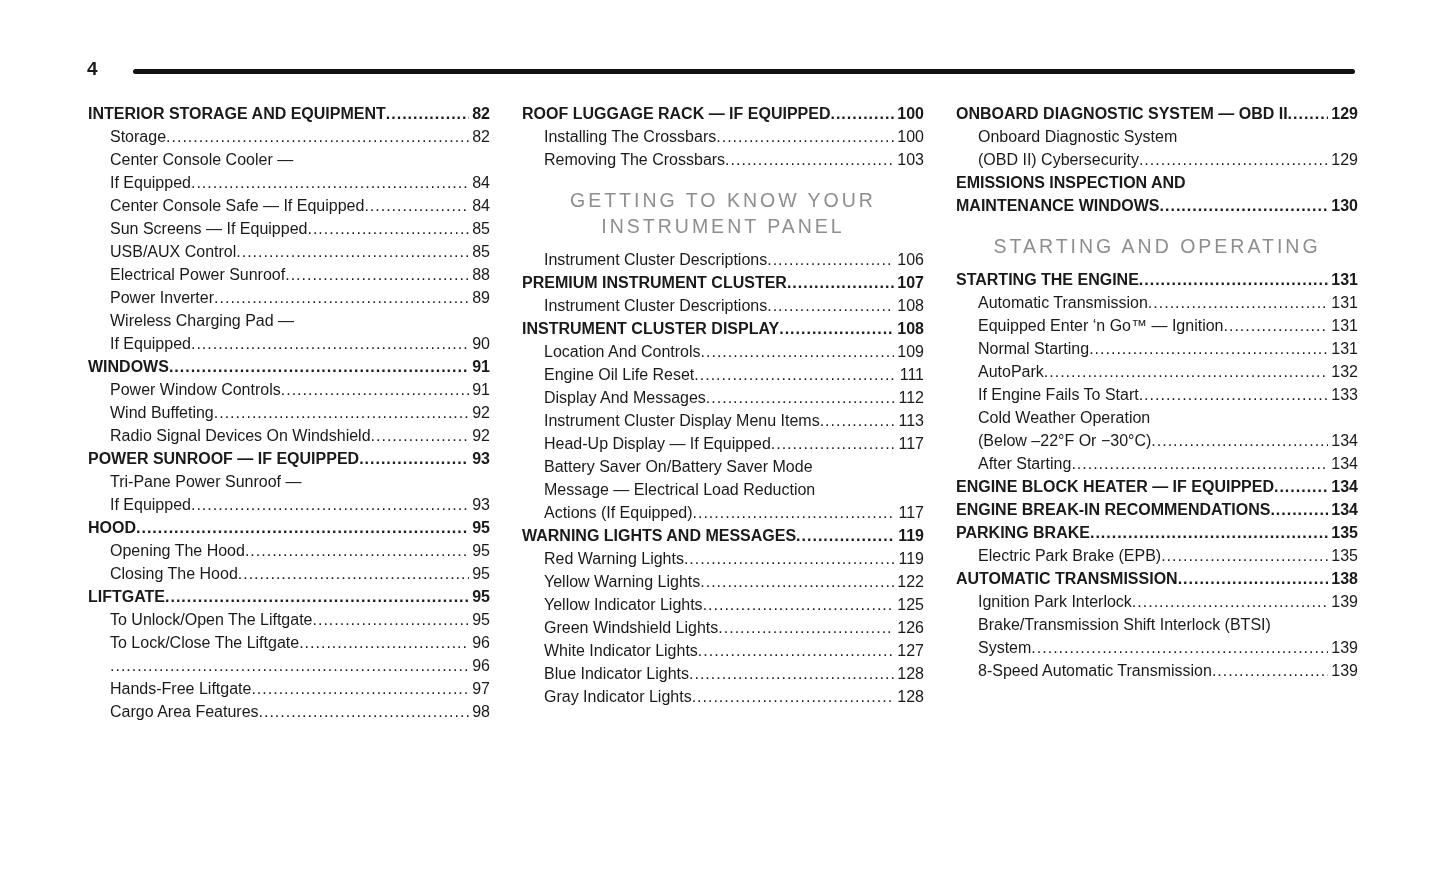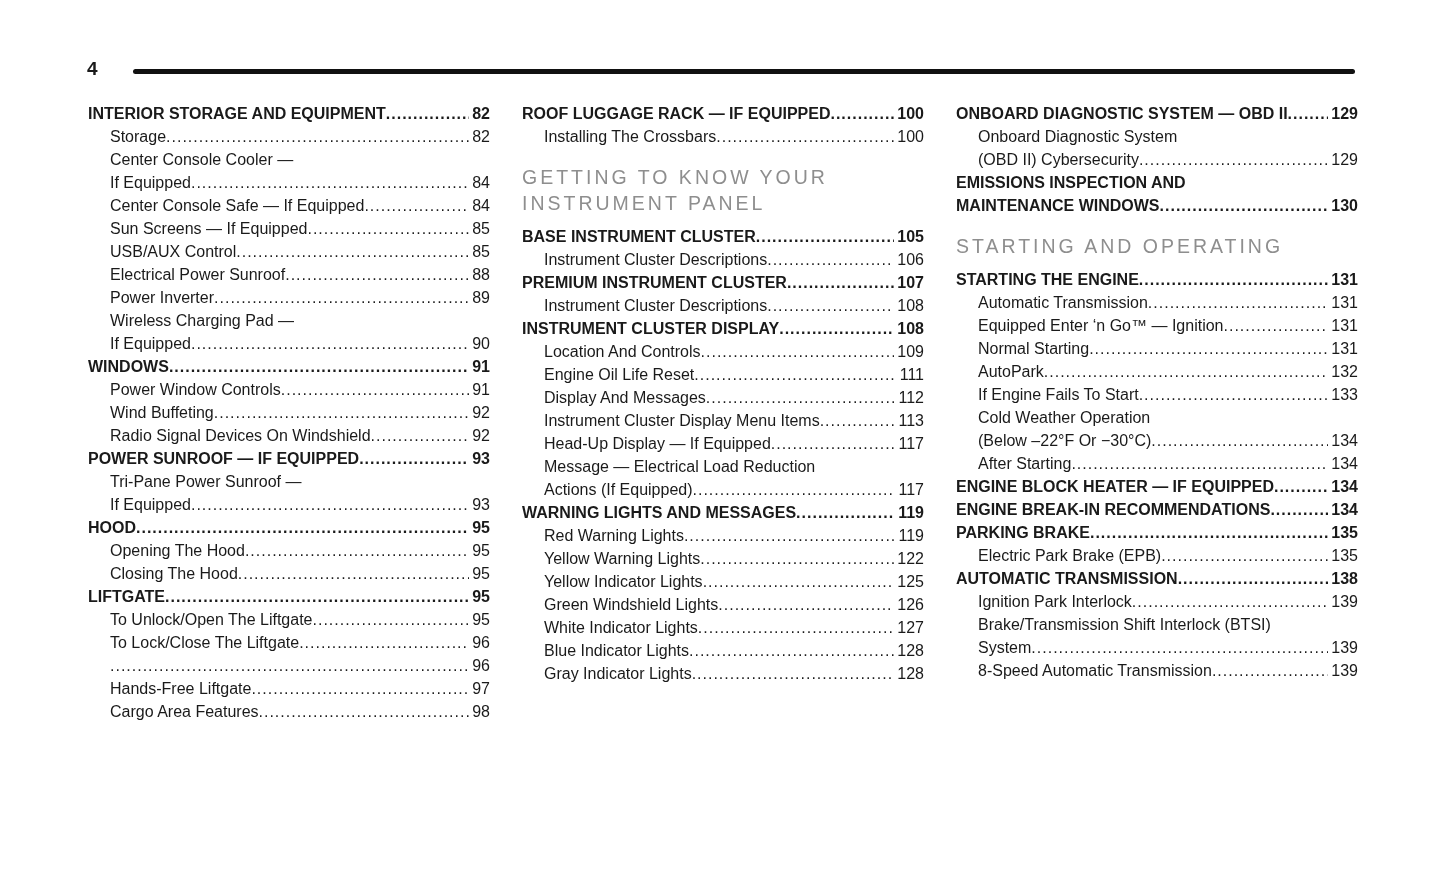--- a/index.html
+++ b/index.html
@@ -47,20 +47,21 @@
     content: "........................................................................................................................";
     letter-spacing: 1px;
   }
   .row .pagenum { white-space: nowrap; padding-left: 3px; }
   .section {
     margin: 16px 0 9px 0;
     font-size: 19.5px; line-height: 26px;
     letter-spacing: 3px;
     color: var(--section-heading);
     font-weight: normal;
+    text-align: center;
   }
 </style>
 </head>
 <body>
 
 <div class="page">
   <div class="pageno">4</div>
   <div class="rule"></div>
   <div class="columns" id="columns">
       <div class="col">
@@ -197,29 +198,29 @@
         <div class="row heading">
           <span class="label">ROOF LUGGAGE RACK — IF EQUIPPED</span>
           <span class="leader"></span>
           <span class="pagenum">100</span>
         </div>
         <div class="row sub">
           <span class="label">Installing The Crossbars</span>
           <span class="leader"></span>
           <span class="pagenum">100</span>
         </div>
+        <div class="row sub">
+          <span class="label">Removing The Crossbars</span>
+          <span class="leader"></span>
+          <span class="pagenum">103</span>
+        </div>
         <div class="section">
           <div>GETTING TO KNOW YOUR</div>
           <div>INSTRUMENT PANEL</div>
         </div>
-        <div class="row heading">
-          <span class="label">BASE INSTRUMENT CLUSTER</span>
-          <span class="leader"></span>
-          <span class="pagenum">105</span>
-        </div>
         <div class="row sub">
           <span class="label">Instrument Cluster Descriptions</span>
           <span class="leader"></span>
           <span class="pagenum">106</span>
         </div>
         <div class="row heading">
           <span class="label">PREMIUM INSTRUMENT CLUSTER</span>
           <span class="leader"></span>
           <span class="pagenum">107</span>
         </div>
@@ -250,20 +251,23 @@
         </div>
         <div class="row sub">
           <span class="label">Instrument Cluster Display Menu Items</span>
           <span class="leader"></span>
           <span class="pagenum">113</span>
         </div>
         <div class="row sub">
           <span class="label">Head-Up Display — If Equipped</span>
           <span class="leader"></span>
           <span class="pagenum">117</span>
+        </div>
+        <div class="row sub">
+          <span class="label">Battery Saver On/Battery Saver Mode</span>
         </div>
         <div class="row sub">
           <span class="label">Message — Electrical Load Reduction</span>
         </div>
         <div class="row sub">
           <span class="label">Actions (If Equipped)</span>
           <span class="leader"></span>
           <span class="pagenum">117</span>
         </div>
         <div class="row heading">

